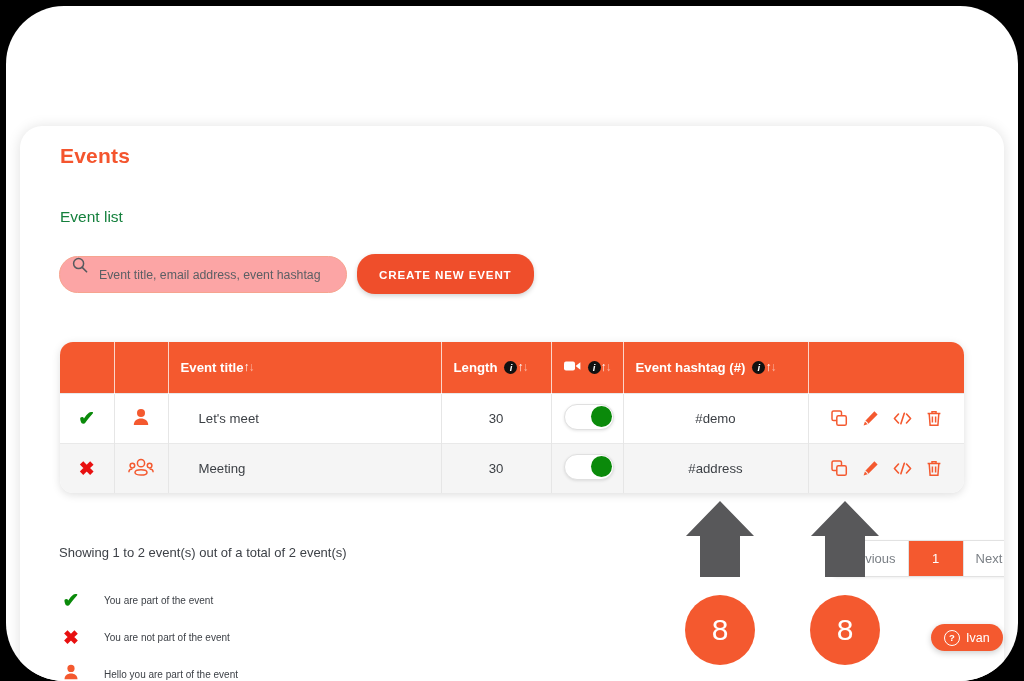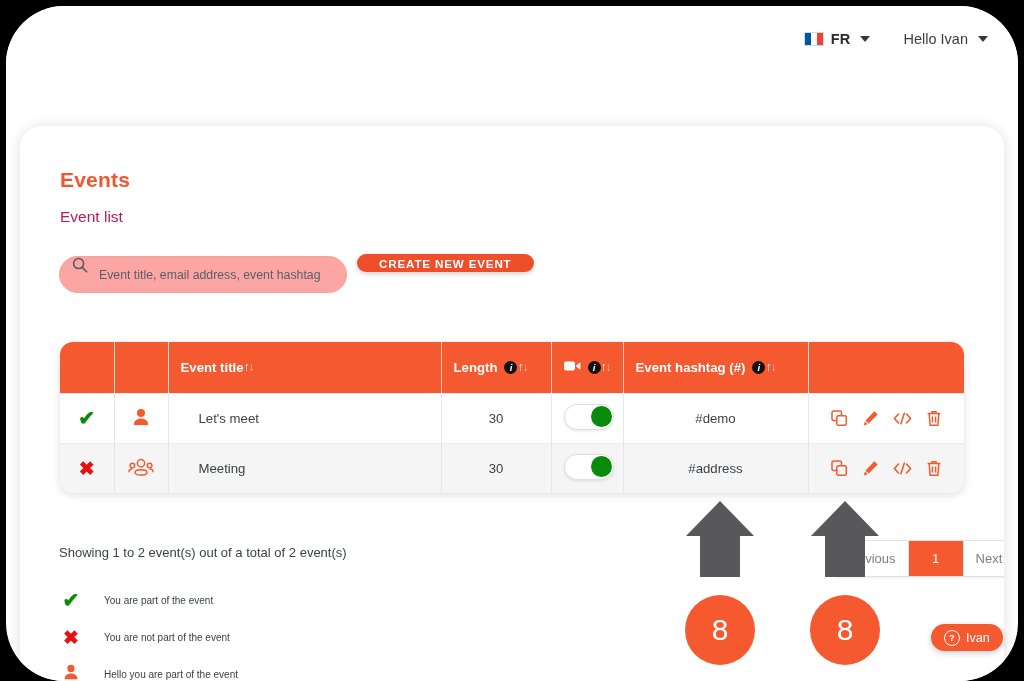--- a/index.html
+++ b/index.html
@@ -69,27 +69,27 @@
   .card {
     position: absolute;
     left: 14px; top: 120px;
     width: 984px; height: 560px;
     background: #fff;
     border-radius: 22px;
     box-shadow: 0 1px 14px rgba(0,0,0,0.13);
     overflow: hidden;
   }
   .page-title {
-    position: absolute; left: 40px; top: 42px;
+    position: absolute; left: 40px; top: 18px;
     font-size: 21px; font-weight: bold; color: #F4552E;
     letter-spacing: .2px;
   }
   .section-title {
     position: absolute; left: 40px; top: 82px;
-    font-size: 15.5px; color: #be185d;
+    font-size: 15.5px; color: #15803d;
   }
   
   .searchbox {
     position: absolute; left: 39px; top: 130px;
     width: 288px; height: 37px;
     border: 1.4px solid #F6A48F;
     border-radius: 19px;
     display: flex; 
     background: #fca5a5;
     box-sizing: border-box;
@@ -98,21 +98,21 @@
   .search-input {
     border: none; outline: none;
     font-size: 12.3px; color: #55595e;
     font-family: "Liberation Sans", sans-serif;
     margin-left: 9px; width: 235px;
     background: transparent;
   }
   .search-input::placeholder { color: #5b5f64; opacity: 1; }
   .create-btn {
     position: absolute; left: 337px; top: 128px;
-    height: 18px; padding: 0 22px;
+    height: 40px; padding: 0 22px;
     background: #EF4E2B;
     color: #fff; border: none; border-radius: 18px;
     font-size: 11.6px; font-weight: bold; letter-spacing: .85px;
     font-family: "Liberation Sans", sans-serif;
     cursor: pointer;
     box-shadow: 0 2px 5px rgba(0,0,0,0.18);
   }
 
   
   .table-wrap {
@@ -251,31 +251,20 @@
   #annot1-circle { left: 685px; top: 595px; }
   #annot2-arrow { left: 808px; top: 499px; }
   #annot2-circle { left: 810px; top: 595px; }
 </style>
 </head>
 <body>
 
 <div class="screen">
   <div class="window">
 
-    <div class="topbar">
-      <div class="lang-select">
-        <span class="flag"></span>
-        <span class="lang-code">FR</span>
-        <span class="caret"></span>
-      </div>
-      <div class="user-menu">
-        <span class="user-name">Hello Ivan</span>
-        <span class="caret"></span>
-      </div>
-    </div>
 
     <div class="card">
 
       <div class="page-title">Events</div>
       <div class="section-title">Event list</div>
 
       <div class="searchbox">
         <span>
           <svg width="16" height="16" viewBox="0 0 16 16" fill="none">
             <circle cx="6.6" cy="6.6" r="5" stroke="#55595e" stroke-width="1.5"></circle>

